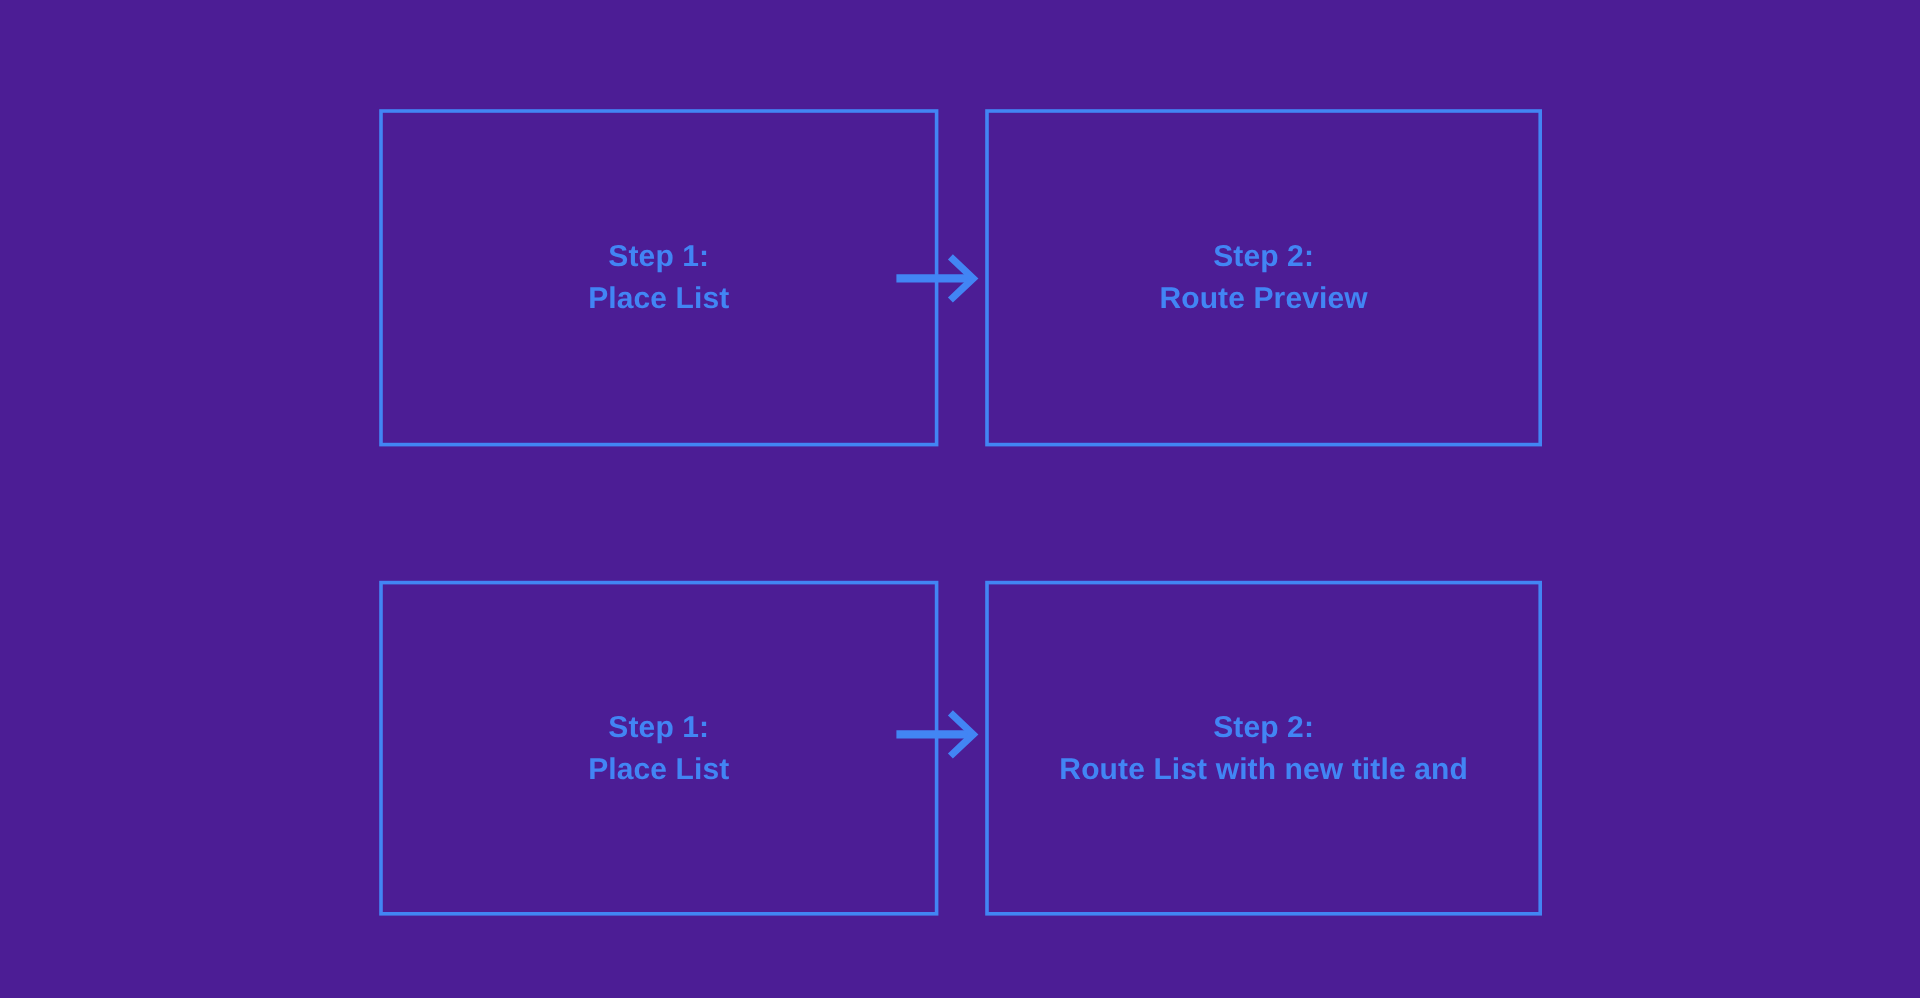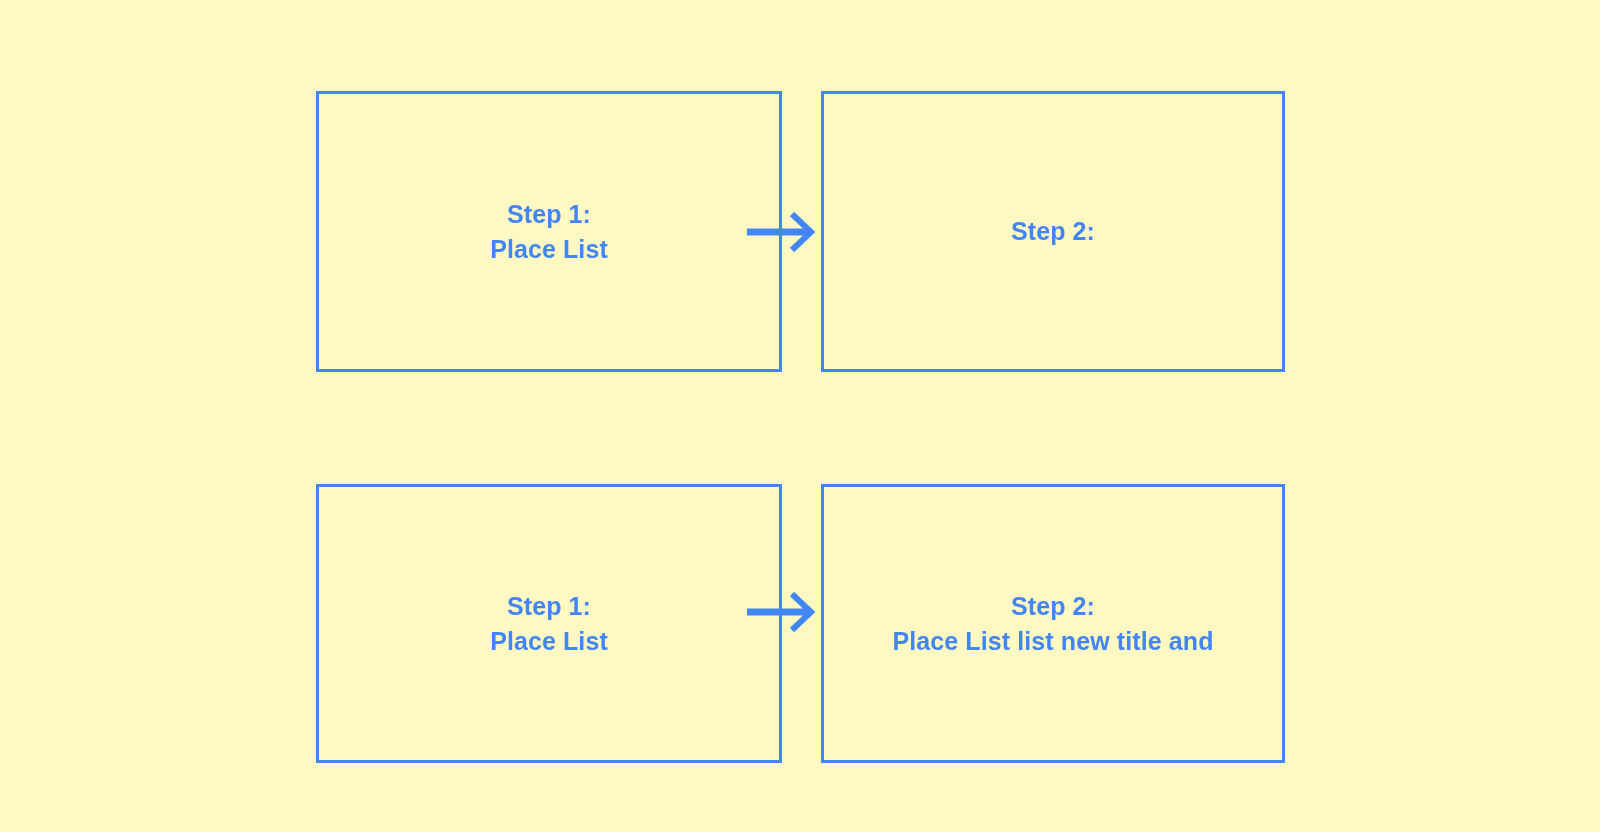--- a/index.html
+++ b/index.html
@@ -11,21 +11,21 @@
   body {
     width: 1600px;
     height: 832px;
     overflow: hidden;
     font-family: "Liberation Sans", sans-serif;
   }
   #canvas {
     position: relative;
     width: 1600px;
     height: 832px;
-    background: #fef9c3;
+    background: #4c1d95;
   }
 
   
   .step-box {
     position: absolute;
     box-sizing: border-box;
     border: 3px solid #4285f4;
     background: transparent;
     display: flex;
     align-items: center;
@@ -78,37 +78,38 @@
   <div class="connector" id="arrow-row1">
     <svg viewBox="0 0 80 56" xmlns="http://www.w3.org/2000/svg" aria-hidden="true">
       <line x1="7" y1="28" x2="70" y2="28" stroke="#4285f4" stroke-width="7"></line>
       <polyline points="52,10 71,28 52,46" fill="none" stroke="#4285f4" stroke-width="6" stroke-linecap="butt" stroke-linejoin="miter"></polyline>
     </svg>
   </div>
 
   <div class="step-box" id="box-r1c2">
     <div class="step-label">
       <span class="line">Step 2:</span>
+      <span class="line">Route Preview</span>
     </div>
   </div>
 
   <div class="step-box" id="box-r2c1">
     <div class="step-label">
       <span class="line">Step 1:</span>
       <span class="line">Place List</span>
     </div>
   </div>
 
   <div class="connector" id="arrow-row2">
     <svg viewBox="0 0 80 56" xmlns="http://www.w3.org/2000/svg" aria-hidden="true">
       <line x1="7" y1="28" x2="70" y2="28" stroke="#4285f4" stroke-width="7"></line>
       <polyline points="52,10 71,28 52,46" fill="none" stroke="#4285f4" stroke-width="6" stroke-linecap="butt" stroke-linejoin="miter"></polyline>
     </svg>
   </div>
 
   <div class="step-box" id="box-r2c2">
     <div class="step-label">
       <span class="line">Step 2:</span>
-      <span class="line">Place List list new title and</span>
+      <span class="line">Route List with new title and</span>
     </div>
   </div>
 
 </div>
 
 </body></html>

